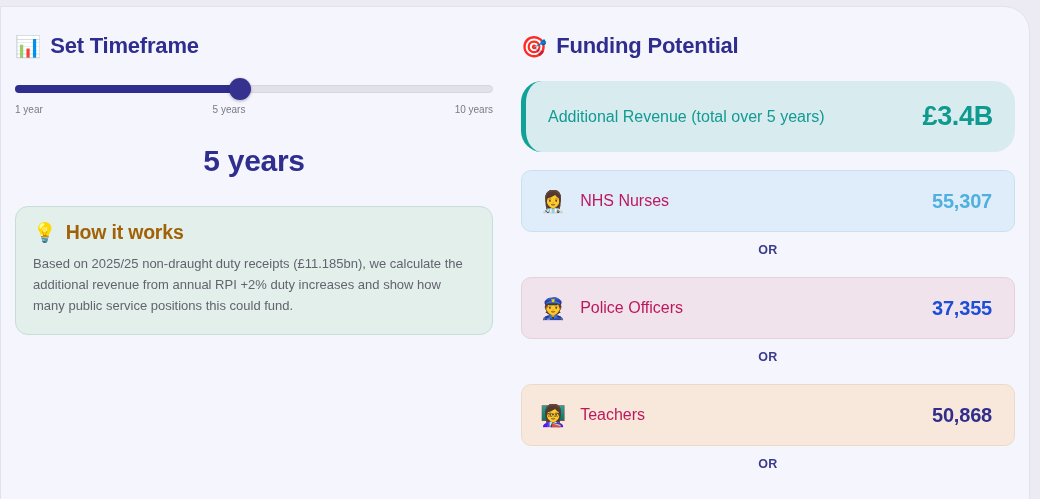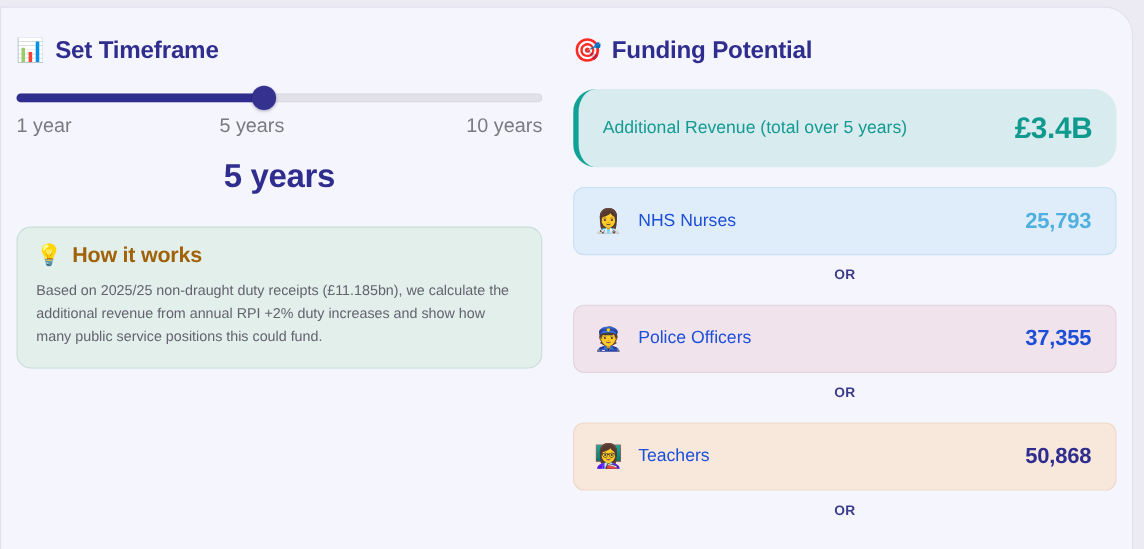--- a/index.html
+++ b/index.html
@@ -115,21 +115,21 @@
     cursor: pointer;
   }
   .slider-ticks {
     position: relative;
     width: 478px;
     height: 18px;
     margin-top: 7px;
   }
   .slider-ticks span {
     position: absolute;
-    font-size: 18px;
+    font-size: 10px;
     color: #7a7a85;
     white-space: nowrap;
   }
   .tick-min  { left: 0; }
   .tick-mid  { left: 214px; transform: translateX(-50%); }
   .tick-max  { right: 0; }
 
   .big-value {
     text-align: center;
     font-size: 30px;
@@ -201,21 +201,21 @@
     box-sizing: border-box;
   }
   .job-emoji {
     font-size: 21px;
     line-height: 1;
     margin-right: 14px;
     display: inline-block;
   }
   .job-label {
     font-size: 16px;
-    color: #1d4ed8;
+    color: #be185d;
     flex: 1 1 auto;
   }
   .job-value {
     font-size: 20px;
     font-weight: bold;
     letter-spacing: -0.2px;
   }
 
   .or-sep {
     text-align: center;
@@ -272,21 +272,21 @@
       </div>
 
       <div class="revenue-card">
         <span class="revenue-label">Additional Revenue (total over 5 years)</span>
         <span class="revenue-value">£3.4B</span>
       </div>
 
       <div class="job-card" style="background: rgb(223, 237, 250); border: 1px solid rgb(201, 224, 244);">
         <span class="job-emoji">👩‍⚕️</span>
         <span class="job-label">NHS Nurses</span>
-        <span class="job-value" style="color: rgb(79, 176, 224);">25,793</span>
+        <span class="job-value" style="color: rgb(79, 176, 224);">55,307</span>
       </div>
 
       <div class="or-sep">OR</div>
 
       <div class="job-card" style="background: rgb(240, 227, 236); border: 1px solid rgb(227, 210, 222);">
         <span class="job-emoji">👮</span>
         <span class="job-label">Police Officers</span>
         <span class="job-value" style="color: #1d4ed8;">37,355</span>
       </div>
 

